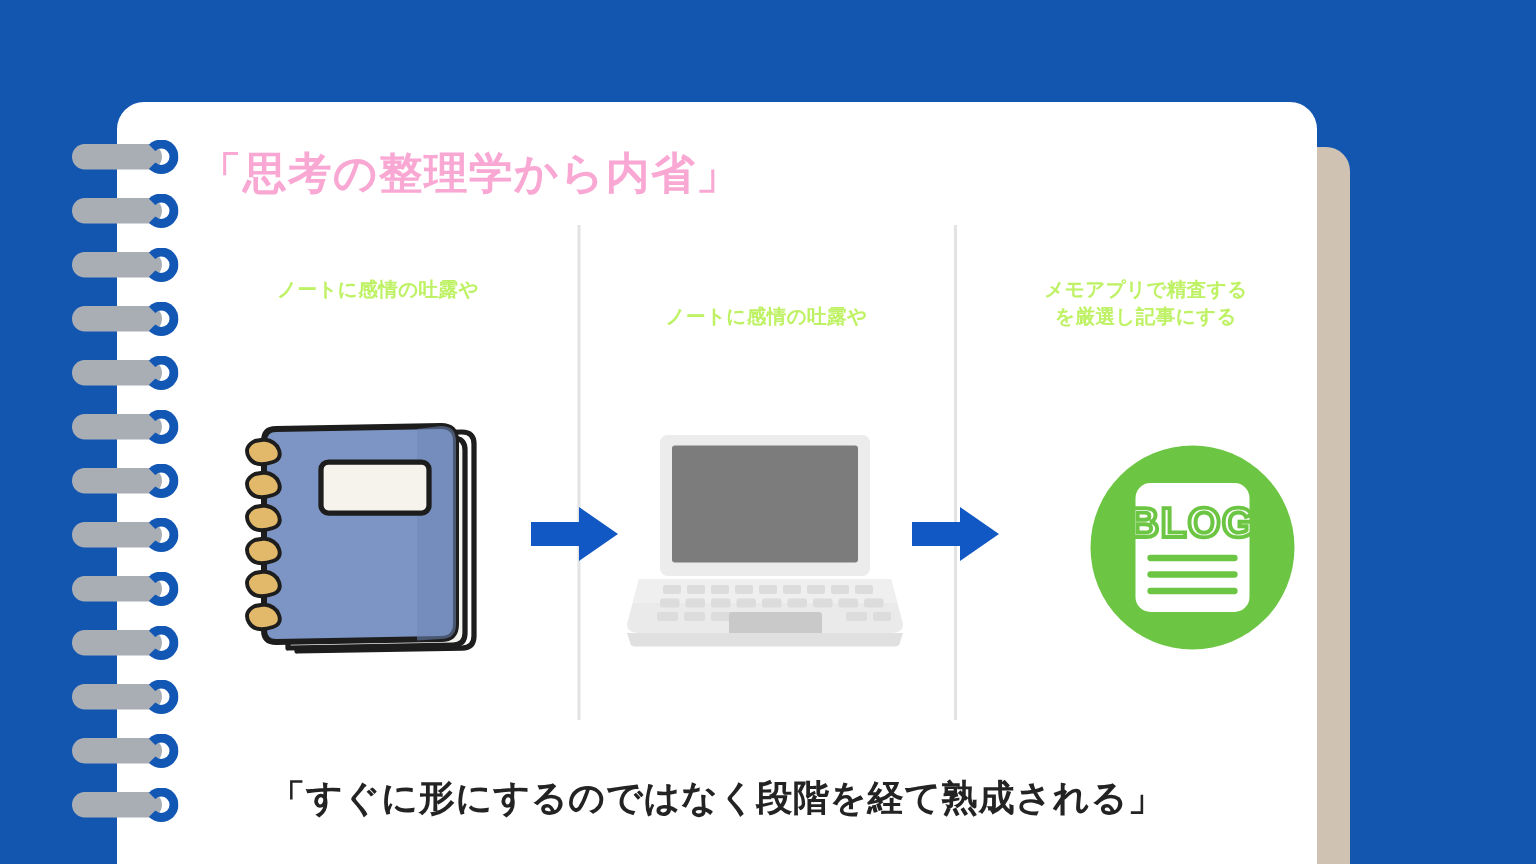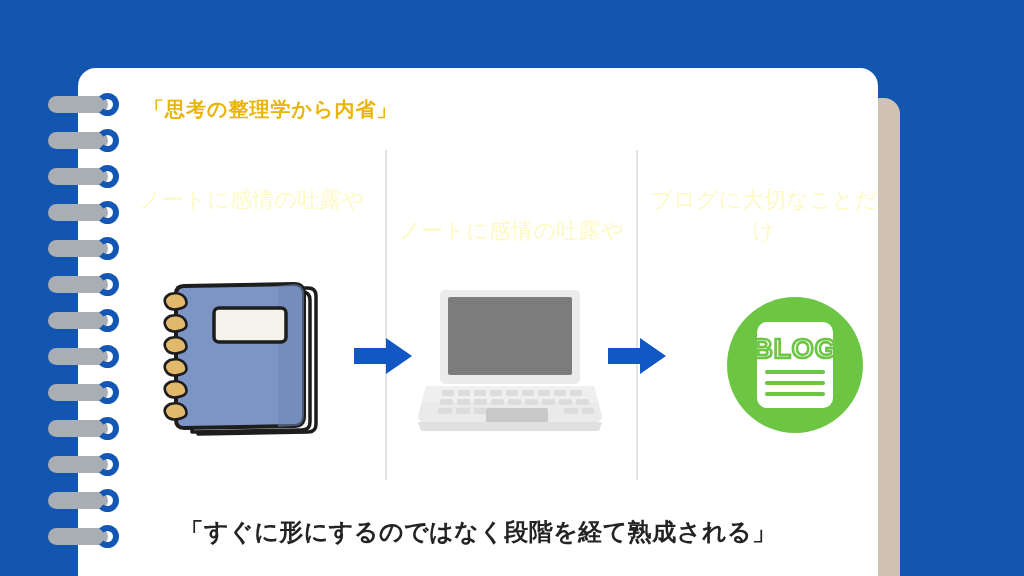--- a/index.html
+++ b/index.html
@@ -75,25 +75,25 @@
     height: 23px;
     border: 6px solid #1357B4;
     border-radius: 50%;
     box-sizing: border-box;
     border-left-color: transparent;
   }
 
   
   .title {
     position: absolute;
-    left: 144px;
+    left: 132px;
     top: 96px;
-    font-size: 20px;
+    font-size: 29px;
     font-weight: 700;
-    color: #eab308;
+    color: #f9a8d4;
     letter-spacing: 1px;
     white-space: nowrap;
   }
 
   
   .divider {
     position: absolute;
     top: 150px;
     width: 2px;
     height: 330px;
@@ -102,23 +102,23 @@
   .divider.d1 { left: 385px; }
   .divider.d2 { left: 636px; }
 
   
   .col {
     position: absolute;
     top: 184px;
     text-align: center;
   }
   .col .heading {
-    font-size: 22px;
-    font-weight: 400;
-    color: #fef9c3;
+    font-size: 13px;
+    font-weight: 700;
+    color: #bef264;
     line-height: 1.42;
     letter-spacing: 0.3px;
   }
   .col.c1 { left: 126px; width: 252px; }
   .col.c2 { left: 392px; width: 238px; }
   .col.c3 { left: 644px; width: 240px; }
 
   
   .figure {
     position: absolute;
@@ -227,21 +227,22 @@
 
   <div class="col c2">
     <div class="heading">
       <br>
       <span>ノートに感情の吐露や</span>
     </div>
   </div>
 
   <div class="col c3">
     <div class="heading">
-      <span>ブログに大切なことだけ</span><br>
+      <span>メモアプリで精査する</span><br>
+      <span>を厳選し記事にする</span>
     </div>
   </div>
 
   <div class="figure fig1">
     <svg width="186" height="172" viewBox="0 0 186 172" xmlns="http://www.w3.org/2000/svg">
 
       <path d="M40 18 L150 16 Q158 16 158 24 L158 152 Q158 160 150 160 L40 162 Z" fill="#ffffff" stroke="#1d1d1d" stroke-width="3.5" stroke-linejoin="round"></path>
       <path d="M34 22 L144 20 Q152 20 152 28 L152 150 Q152 158 144 158 L34 160 Z" fill="#f3f3ef" stroke="#1d1d1d" stroke-width="3.5" stroke-linejoin="round"></path>
 
       <path d="M26 14 L136 12 Q146 12 146 22 L146 144 Q146 154 136 154 L26 156 Q18 156 18 148 L18 22 Q18 14 26 14 Z" fill="#7d95c4" stroke="#1d1d1d" stroke-width="4" stroke-linejoin="round"></path>

